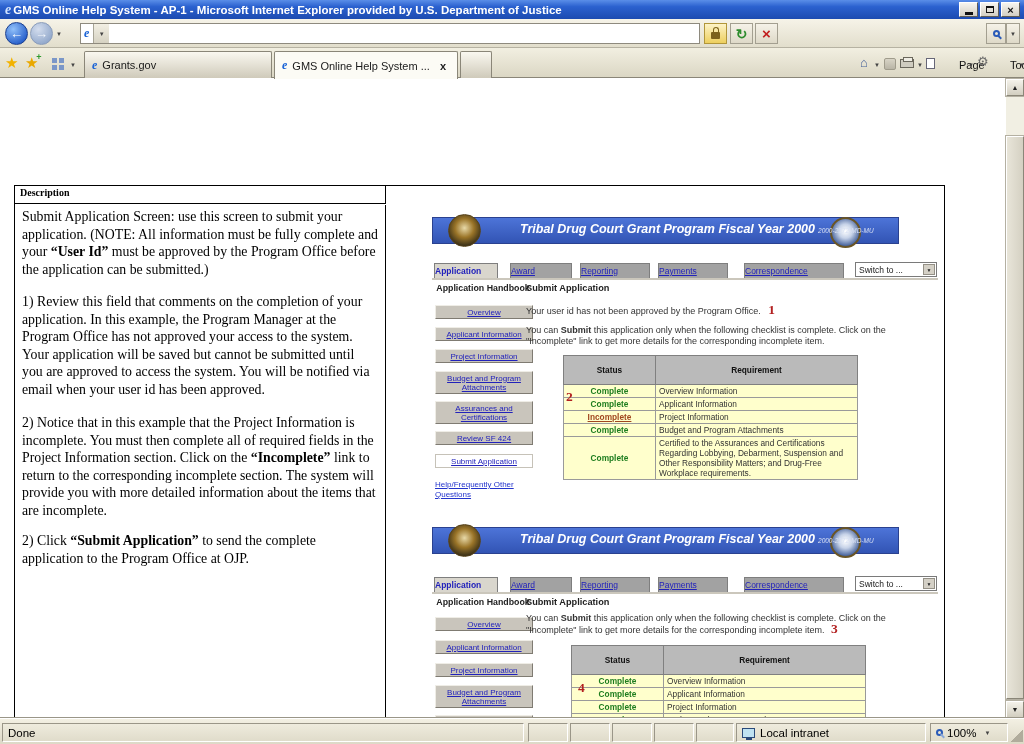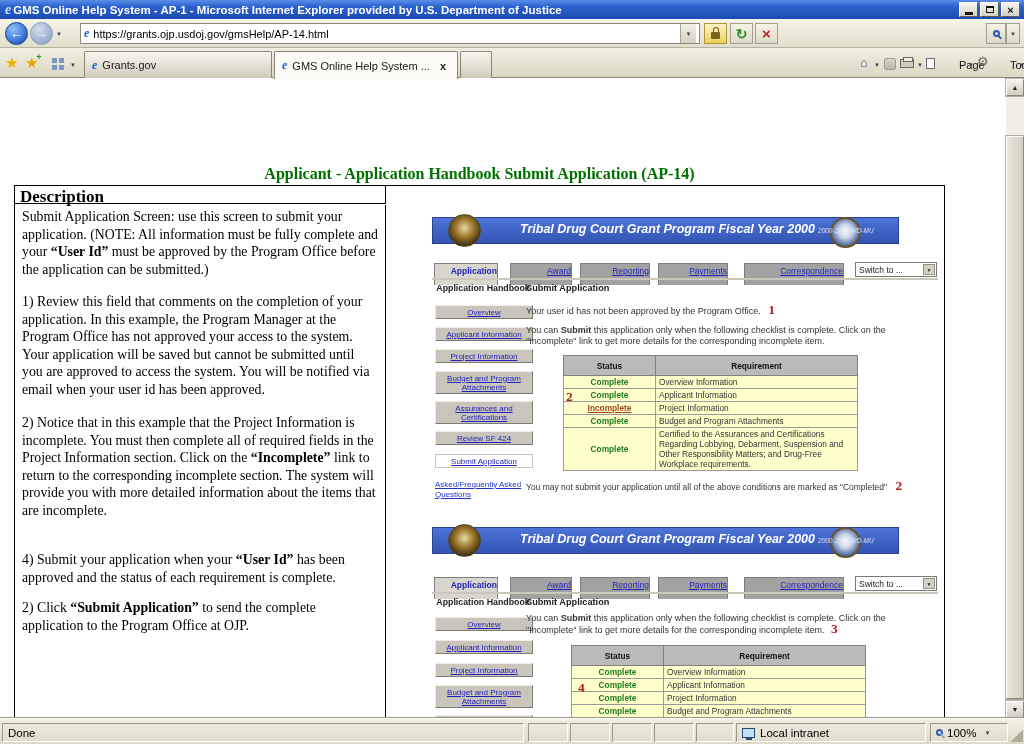--- a/index.html
+++ b/index.html
@@ -80,58 +80,58 @@
   .vscroll{position:absolute;top:79px;right:0;width:18px;height:639px;background:#f1efe3;}
   .sbtn{position:absolute;left:0;width:18px;height:17px;background:linear-gradient(#f4f2ea,#d2cec0);
     border:1px solid #fff;border-right-color:#8a8678;border-bottom-color:#8a8678;outline:1px solid #b4b0a2;
     display:flex;align-items:center;justify-content:center;font-size:7px;color:#222;}
   .sthumb{position:absolute;left:0;top:57px;width:18px;height:563px;background:linear-gradient(90deg,#e8e5d9,#d4d0c2);
     border:1px solid #fff;border-right-color:#8a8678;border-bottom-color:#8a8678;outline:1px solid #b4b0a2;}
   .htitle{position:absolute;top:86px;left:14px;width:931px;text-align:center;
     font-size:16px;font-weight:bold;color:#007000;}
   .otable{position:absolute;left:14px;top:106px;width:931px;height:606px;border:1px solid #000;}
   .ohead{position:absolute;top:0;height:18px;border-bottom:1px solid #000;
-    font-size:17px;font-weight:bold;padding:1px 5px;background:#fff;}
+    font-size:10px;font-weight:bold;padding:1px 5px;background:#fff;}
   .ohead.d{left:0;width:371px;border-right:1px solid #000;}
   .ohead.s{left:371px;right:0;}
   .odesc{position:absolute;left:0;top:19px;width:371px;bottom:0;border-right:1px solid #000;
     padding:3px 7px 0 7px;font-size:13.8px;line-height:17.5px;color:#000;}
   .odesc p{margin:0;}
   .oscreen{position:absolute;left:371px;top:19px;right:0;bottom:0;font-family:"Liberation Sans",sans-serif;}
   
   .gms{position:absolute;left:46px;width:512px;}
   .gbanner{position:absolute;left:0;top:0;width:467px;height:27px;
     background:linear-gradient(#4d74d8,#3254b4);border:1px solid #2a418f;}
   .gseal-doj{position:absolute;left:16px;top:-3px;width:33px;height:33px;border-radius:50%;
     background:radial-gradient(circle at 50% 42%,#e8d9a8 0%,#9a7428 40%,#3a3018 75%,#191510 100%);
     border:1px solid #58431a;z-index:2;}
   .gseal-ojp{position:absolute;left:398px;top:0;width:31px;height:31px;border-radius:50%;
     background:radial-gradient(circle at 50% 45%,#ffffff 0%,#c6d2e8 35%,#31508f 80%,#1d2f5e 100%);
     border:2px solid #6a5526;z-index:2;}
   .gbtitle{position:absolute;left:88px;top:5px;color:#fff;font-style:italic;font-weight:bold;
     font-size:12.5px;white-space:nowrap;z-index:3;}
   .ggrant{font-size:6.5px;font-weight:normal;margin-left:3px;color:#d8e0f4;}
-  .gtab{position:absolute;top:46px;height:22px;background:#a2a2a2;border:1px solid #7e7e7e;border-bottom:none;
-    text-align:right;font-size:8.5px;color:#2222bb;text-decoration:underline;line-height:14px;cursor:pointer;}
+  .gtab{position:absolute;top:46px;height:15px;background:#a2a2a2;border:1px solid #7e7e7e;border-bottom:none;
+    text-align:left;font-size:8.5px;color:#2222bb;text-decoration:underline;line-height:14px;cursor:pointer;}
   .gtab.active{background:#d9d6cd;text-decoration:none;font-weight:bold;}
   .gswitch{position:absolute;left:423px;top:45px;width:82px;height:15px;background:#fff;
     border:1px solid #7a7a7a;font-size:8.5px;color:#222;display:flex;align-items:center;padding-left:3px;}
   .gswitch .dbtn{position:absolute;right:1px;top:1px;width:12px;height:11px;background:#d4d0c6;
     border:1px solid #949086;display:flex;align-items:center;justify-content:center;font-size:5px;color:#222;}
   .gsep{position:absolute;left:0;top:61px;width:506px;height:2px;background:#cbc7bc;}
   .ghandbook{position:absolute;left:3px;top:66px;width:96px;font-size:8.8px;font-weight:bold;color:#222;text-align:center;}
   .gheading{position:absolute;left:94px;font-size:9.2px;font-weight:bold;color:#222;}
   .gnav{position:absolute;left:3px;width:98px;background:#c9c5bc;
     border:1px solid;border-color:#efede6 #7f7b72 #7f7b72 #efede6;
     display:flex;align-items:center;justify-content:center;text-align:center;
     font-size:8px;line-height:9px;color:#2222bb;text-decoration:underline;cursor:pointer;}
   .gnav.white{background:#fff;border:1px solid #c6c2b8;}
   .gtext{position:absolute;font-size:9px;line-height:11px;color:#333;}
   .chk{position:absolute;border-collapse:collapse;font-size:8.3px;background:#ffffcc;}
-  .chk th{background:#bababa;font-weight:bold;color:#111;border:1px solid #808080;padding:4px 2px;height:20px;}
+  .chk th{background:#bababa;font-weight:bold;color:#111;border:1px solid #808080;padding:4px 2px;height:29px;}
   .chk td{border:1px solid #9a9a9a;padding:1px 3px;background:#ffffcc;color:#333;height:11px;}
   .chk td.st{text-align:center;font-weight:bold;}
   .st.ok{color:#1e7d1e;}
   .st.bad a{color:#a1471f;text-decoration:underline;cursor:pointer;}
   .ann{color:#b22020;font-family:"Liberation Serif",serif;font-weight:bold;font-size:13.5px;line-height:10px;}
   .annabs{position:absolute;}
   .ghelplink{position:absolute;left:3px;width:90px;font-size:8px;line-height:10px;
     color:#2233cc;text-decoration:underline;cursor:pointer;}
   
   .statusbar{position:absolute;left:0;top:718px;width:1024px;height:26px;
@@ -163,21 +163,20 @@
       <span class="wbtn">×</span>
     </span>
   </div>
 
   <div class="navbar">
     <div class="navcircle back">←</div>
     <div class="navcircle fwd">→</div>
     <span class="dd6 nav-dd">▼</span>
     <div class="addr">
       <span class="ie-sm">e</span>
-      <span class="url">https://grants.ojp.usdoj.gov/gmsHelp/AP-14.html</span>
       <span class="addr-dd">
           <span class="dd6">▼</span>
         </span>
     </div>
     <div class="chromebtn lockbtn">
         <i class="lockbody"></i>
       </div>
     <div class="chromebtn refbtn">↻</div>
     <div class="chromebtn stopbtn">×</div>
     <div class="chromebtn searchbtn">
@@ -215,30 +214,28 @@
     <span class="docico" style="left:926px;top:10px;"></span>
     <span class="tlabel" style="left:939px;">Page</span>
     <span class="dd6" style="position:absolute;left:968px;top:14px;">▼</span>
     <span class="ticon" style="left:977px;top:7px;color:#6a6a6a;">⚙</span>
     <span class="tlabel" style="left:990px;">Tools</span>
     <span class="dd6" style="position:absolute;left:1019px;top:14px;">▼</span>
     <span class="tlabel" style="left:1013px;top:9px;font-weight:bold;">»</span>
   </div>
 
   <div class="page">
-    <div class="htitle">Applicant - Application Handbook Submit Application (AP-14)</div>
 
     <div class="otable">
       <div class="ohead d">Description</div>
 
       <div class="odesc">
         <p class="dp"><span>Submit Application Screen: use this screen to submit your application.  (NOTE: All information must be fully complete and your </span><span class="b">“User Id”</span><span> must be approved by the Program Office before the application can be submitted.)</span></p>
         <p class="dp" style="margin-top:15px;"><span>1) Review this field that comments on the completion of your application.  In this example, the Program Manager at the Program Office has not approved your access to the system.   Your application will be saved but cannot be submitted until you are approved to access the system.  You will be notified via email when your user id has been approved.</span></p>
         <p class="dp" style="margin-top:16px;"><span>2) Notice that in this example that the Project Information is incomplete.   You must then complete all of required fields in the Project Information section.   Click on the </span><span class="b">“Incomplete”</span><span> link  to return to the corresponding incomplete section. The system will provide you with more detailed information about the items that are incomplete.</span></p>
-        <p class="dp" style="margin-top:32px;"><span>4) Submit your application when your </span><span class="b">“User Id”</span><span> has been approved and the status of each requirement is complete.</span></p>
         <p class="dp" style="margin-top:13px;"><span>2) Click </span><span class="b">“Submit Application”</span><span> to send the complete application to the Program Office at OJP.</span></p>
       </div>
 
       <div class="oscreen">
 
         <div class="gms" style="top:12px;height:300px;">
           <div class="gbanner"></div>
           <div class="gseal-doj"></div>
           <div class="gseal-ojp"></div>
           <div class="gbtitle"><span>Tribal Drug Court Grant Program Fiscal Year 2000</span><span class="ggrant">2000-2172-MD-MU</span></div>
@@ -300,25 +297,21 @@
                   <td>Budget and Program Attachments</td>
                 </tr>
             <tr>
                   <td class="st ok">Complete</td>
                   <td>Certified to the Assurances and Certifications Regarding Lobbying, Debarment, Suspension and Other Responsibility Matters; and Drug-Free Workplace requirements.</td>
                 </tr>
           </tbody>
             </table>
           <span class="ann annabs" style="left:134px;top:175px;">2</span>
 
-          <div class="ghelplink" style="top:263px;">Asked/Frequently Asked Questions</div>
-          <div class="gtext" style="left:94px;top:264px;width:410px;font-size:8.5px;">
-            <span>You may not submit your application until all of the above conditions are marked as "Completed"</span>
-            <span class="ann" style="margin-left:6px;">2</span>
-          </div>
+          <div class="ghelplink" style="top:263px;">Help/Frequently Other Questions</div>
         </div>
 
         <div class="gms" style="top:322px;height:266px;">
           <div class="gbanner"></div>
           <div class="gseal-doj"></div>
           <div class="gseal-ojp"></div>
           <div class="gbtitle"><span>Tribal Drug Court Grant Program Fiscal Year 2000</span><span class="ggrant">2000-2172-MD-MU</span></div>
 
           <div class="gtab active" style="left:2px;width:64px;top:50px;">Application</div>
           <div class="gtab" style="left:78px;width:62px;top:50px;">Award</div>

